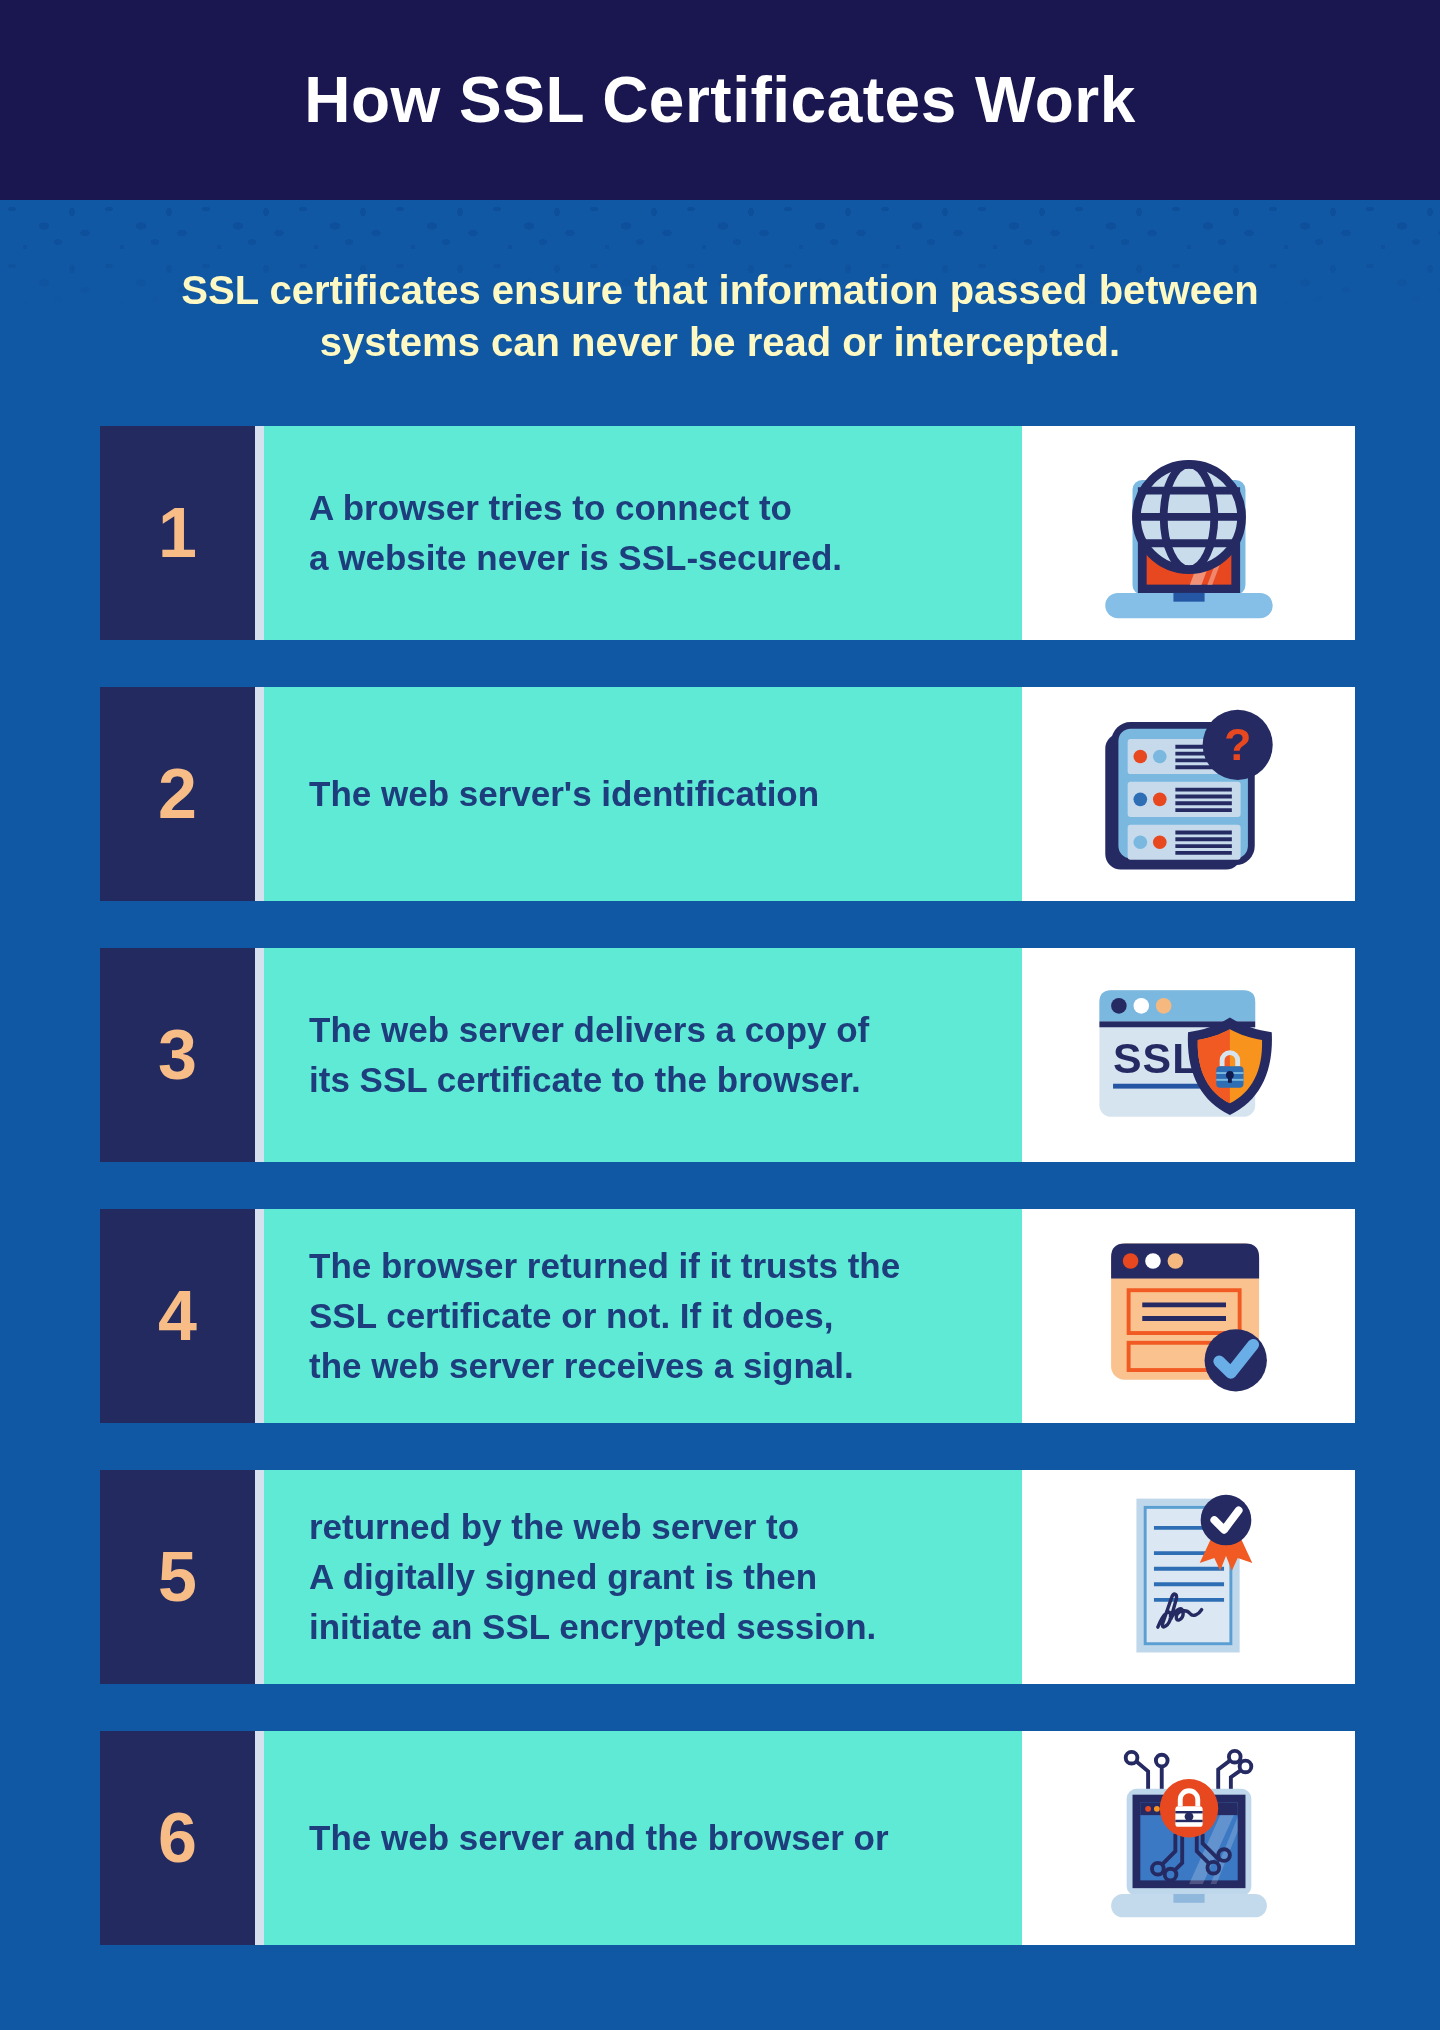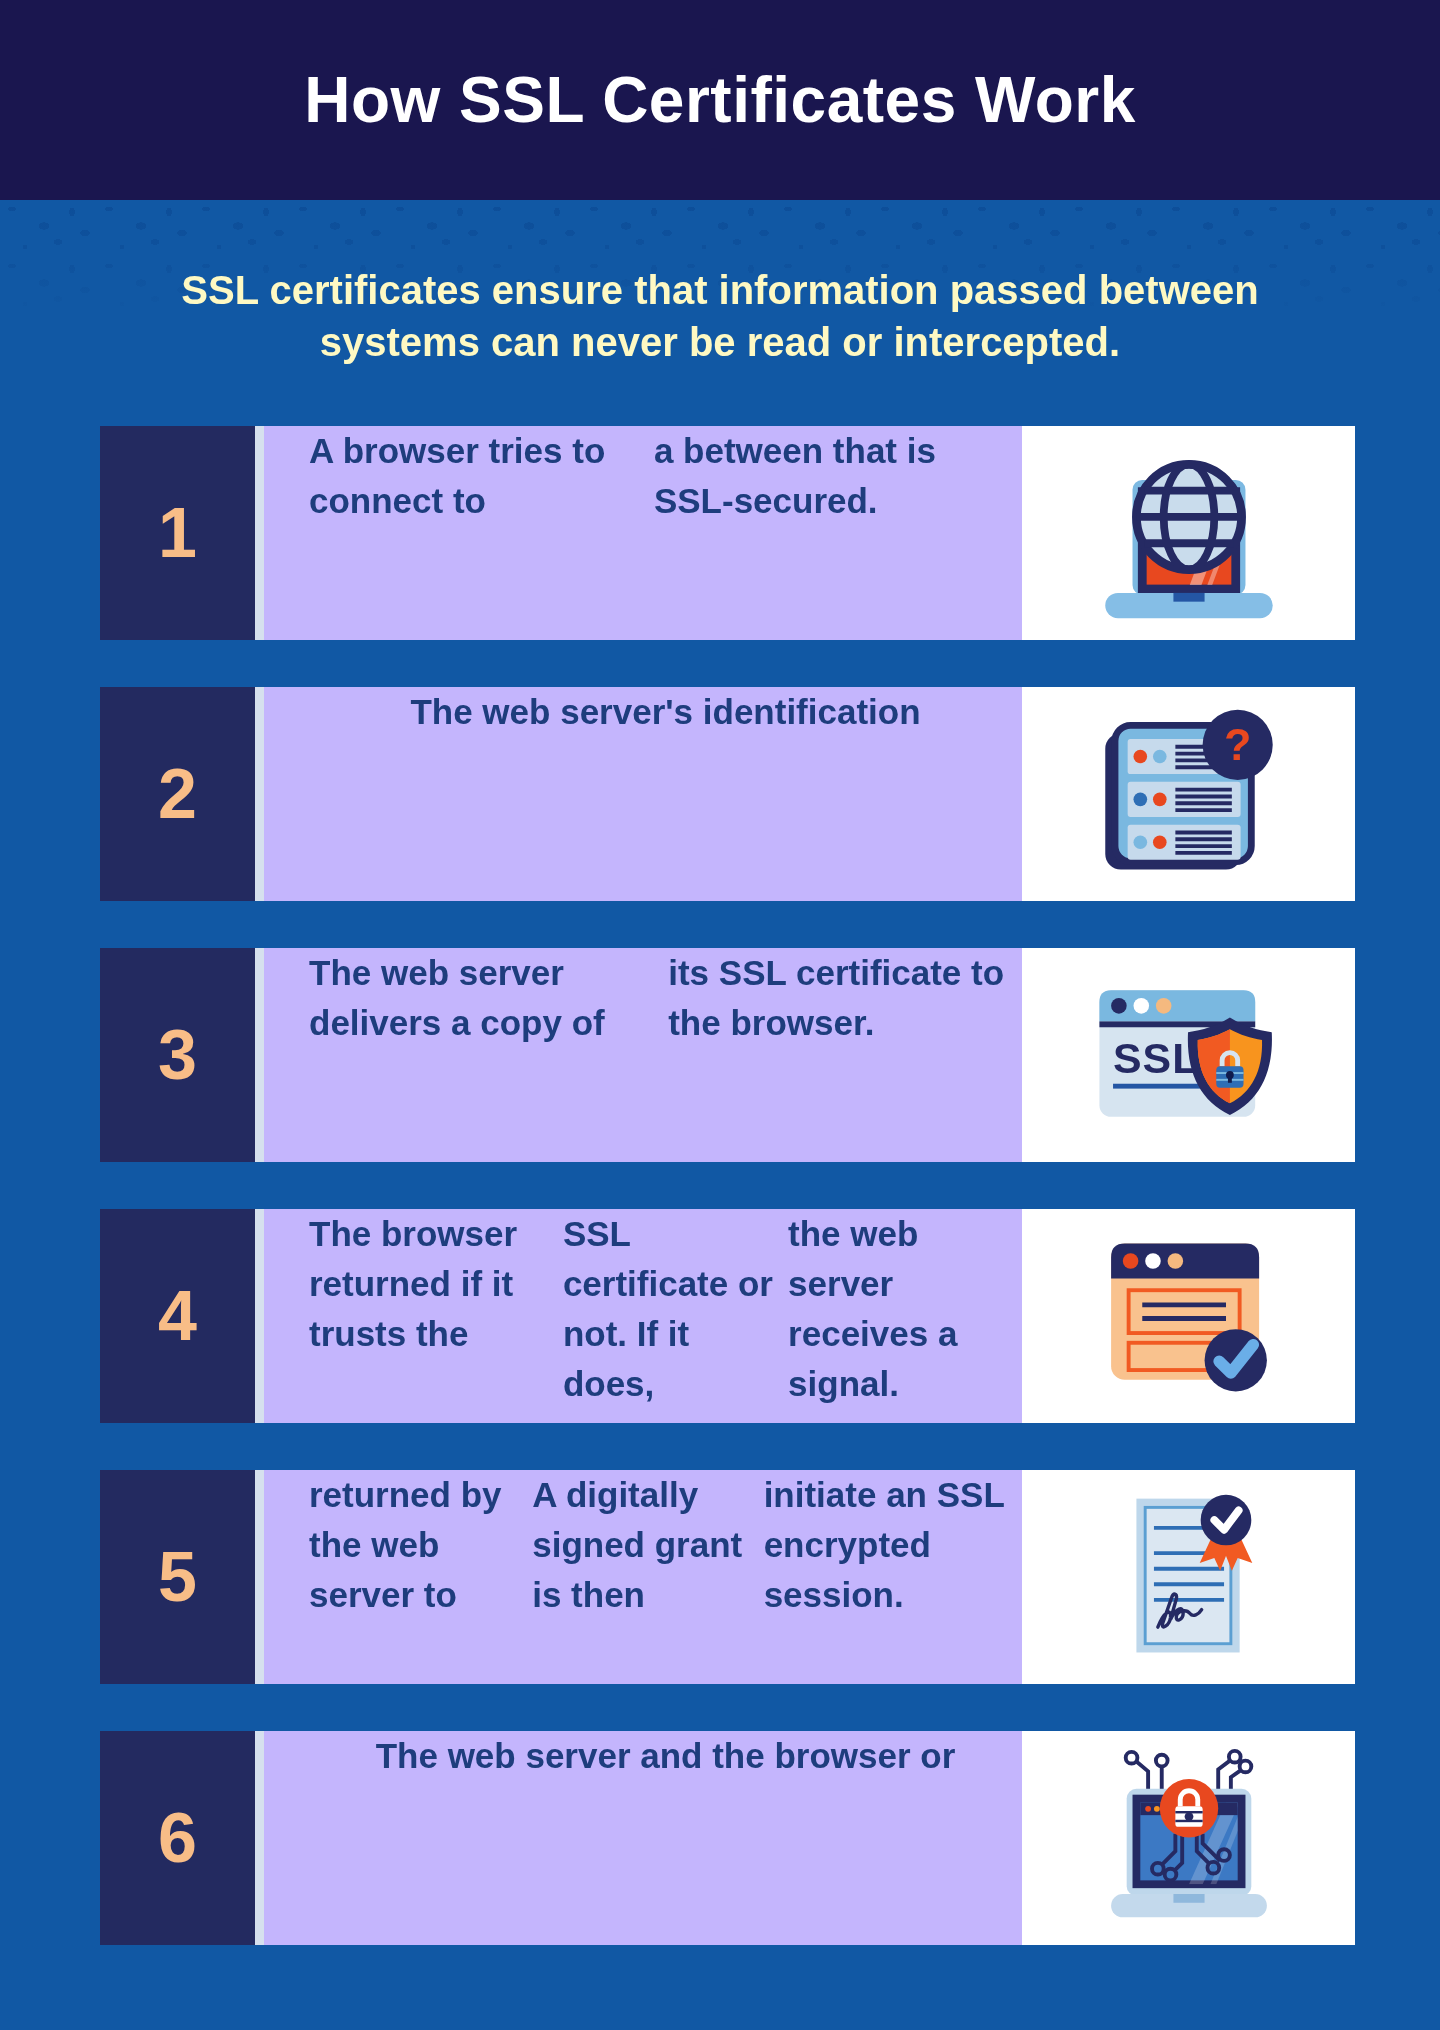--- a/index.html
+++ b/index.html
@@ -50,22 +50,22 @@
   
   .steps { margin: 58px 85px 0 100px; width: 1255px; }
   .step { display: flex; height: 214px; margin-bottom: 47px; }
   .step-num {
     width: 155px; background: #232a60; flex: none;
     display: flex; align-items: center; justify-content: center;
     color: #f8bd87; font-size: 70px; font-weight: bold;
   }
   .step-gap { width: 9px; flex: none; background: #d6e0ee; }
   .step-body {
-    flex: 1; background: #c4b5fd;
-    display: flex; flex-direction: row; justify-content: center;
+    flex: 1; background: #5eead4;
+    display: flex; flex-direction: column; justify-content: center;
     padding-left: 45px;
     color: #1e3d7d; font-size: 35px; font-weight: bold; line-height: 50px;
   }
   .step-card {
     width: 333px; flex: none; background: #ffffff;
     display: flex; align-items: center; justify-content: center;
   }
   .step-card svg { display: block; }
 </style>
 </head>
@@ -86,21 +86,21 @@
       <div>systems can never be read or intercepted.</div>
     </div>
 
     <div class="steps">
 
       <div class="step">
         <div class="step-num">1</div>
         <div class="step-gap"></div>
         <div class="step-body">
           <span>A browser tries to connect to</span>
-          <span>a between that is SSL-secured.</span>
+          <span>a website never is SSL-secured.</span>
         </div>
         <div class="step-card">
           <svg width="250" height="185" viewBox="0 0 240 190">
             <defs>
                 <clipPath id="i1s">
                   <rect x="77" y="57" width="86" height="91"></rect>
                 </clipPath>
               </defs>
             <rect x="62" y="40" width="116" height="118" rx="10" fill="#7cb9e2"></rect>
             <rect x="72" y="52" width="96" height="100" fill="#e8481f" stroke="#252a63" stroke-width="9"></rect>

